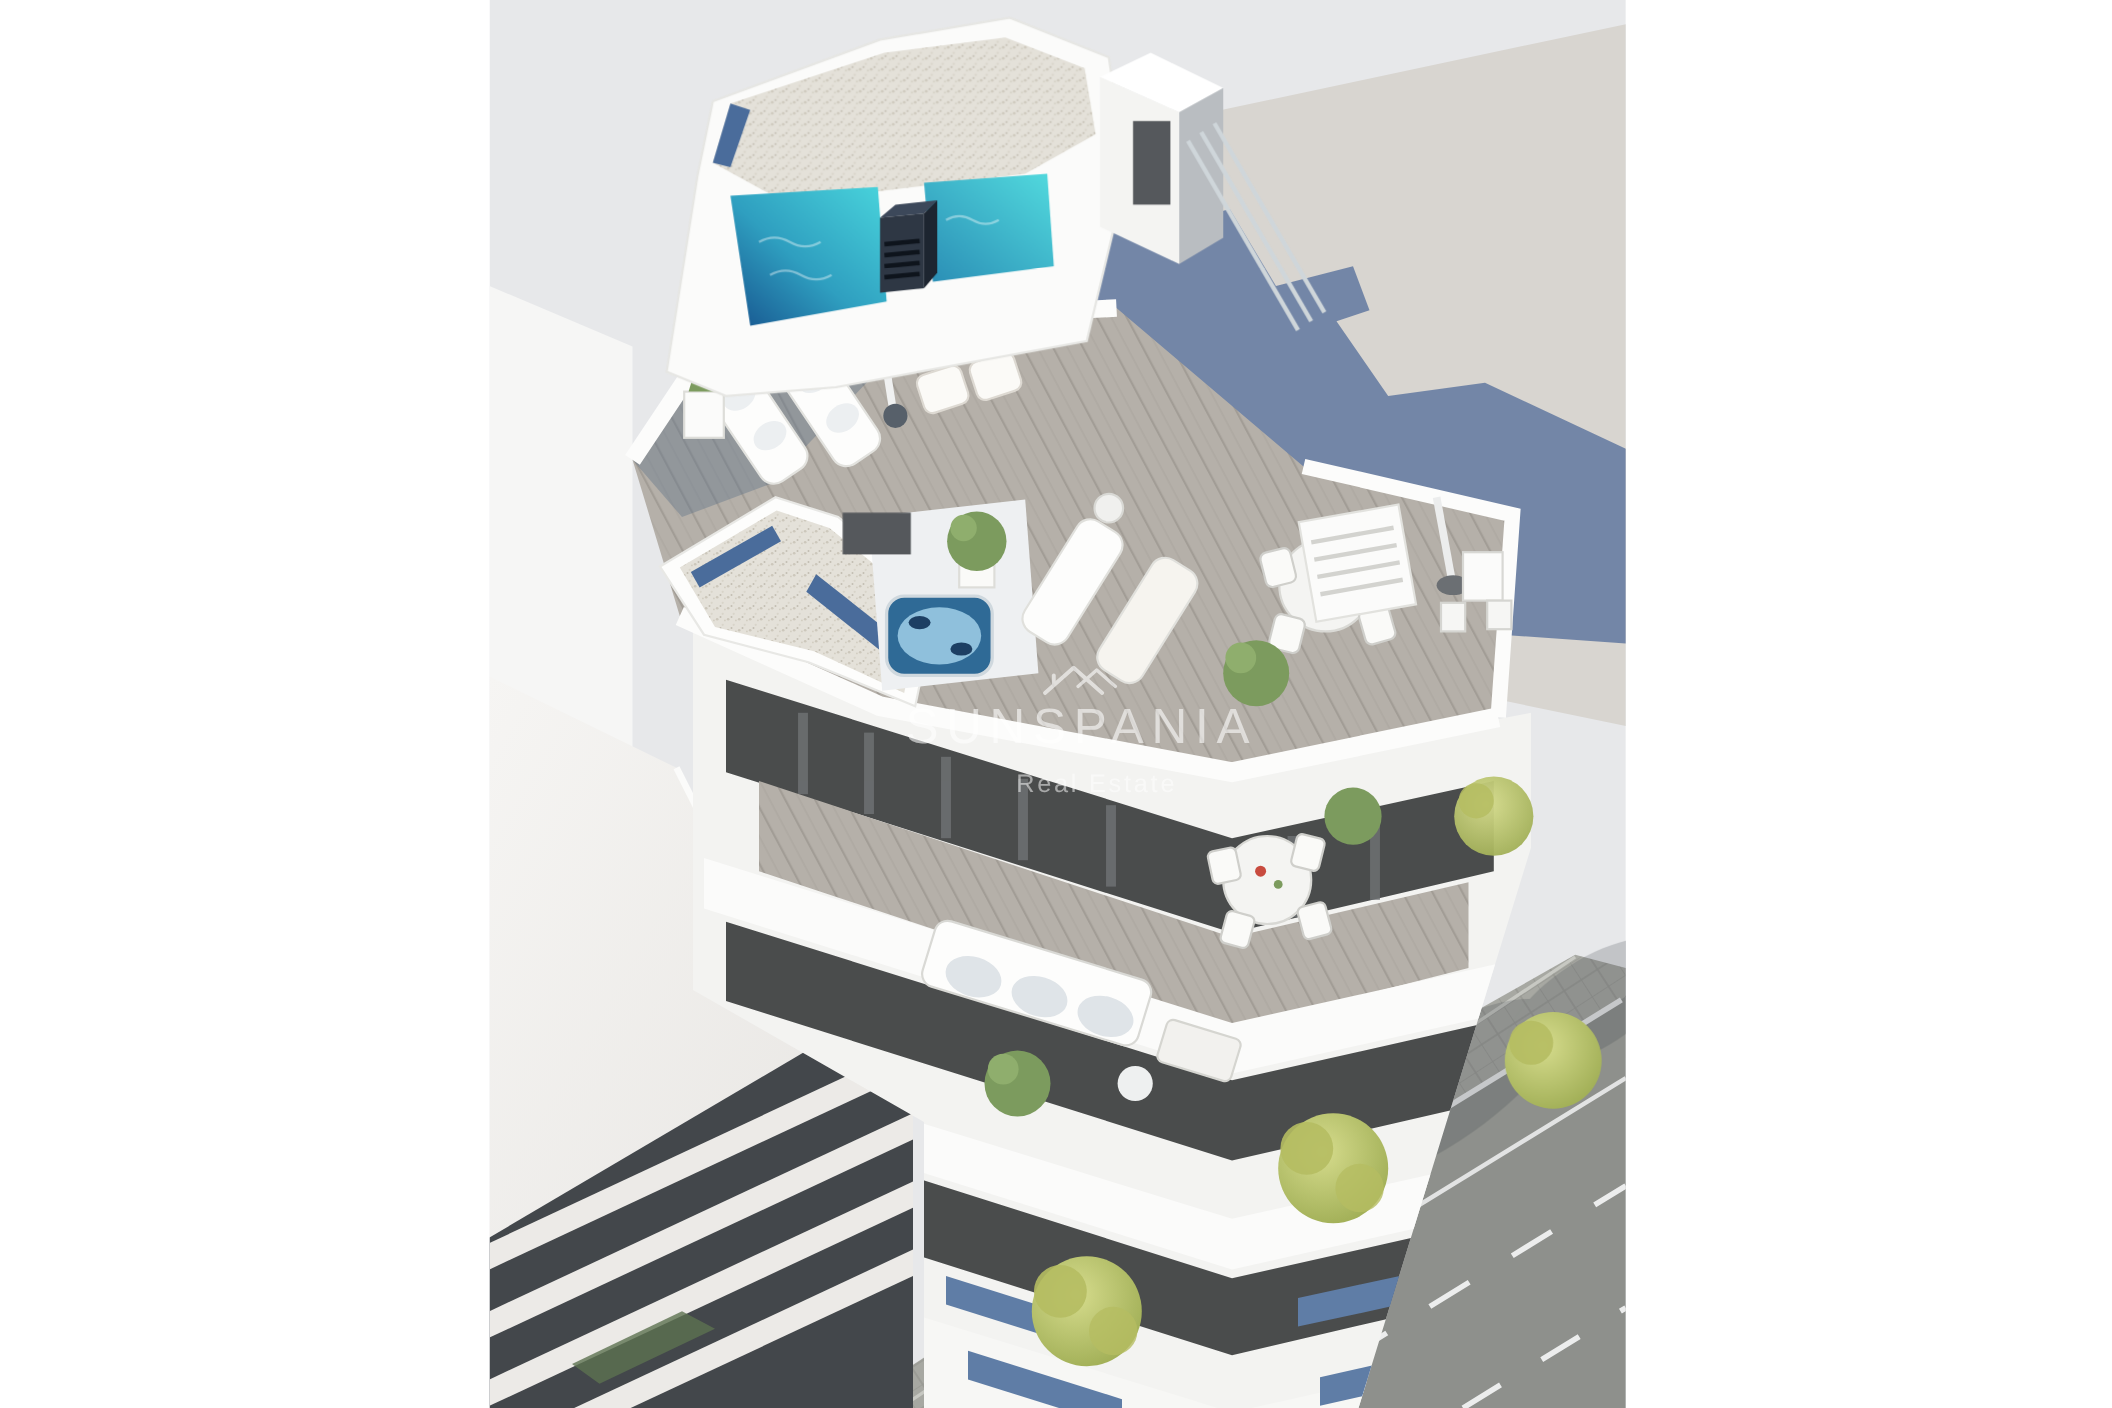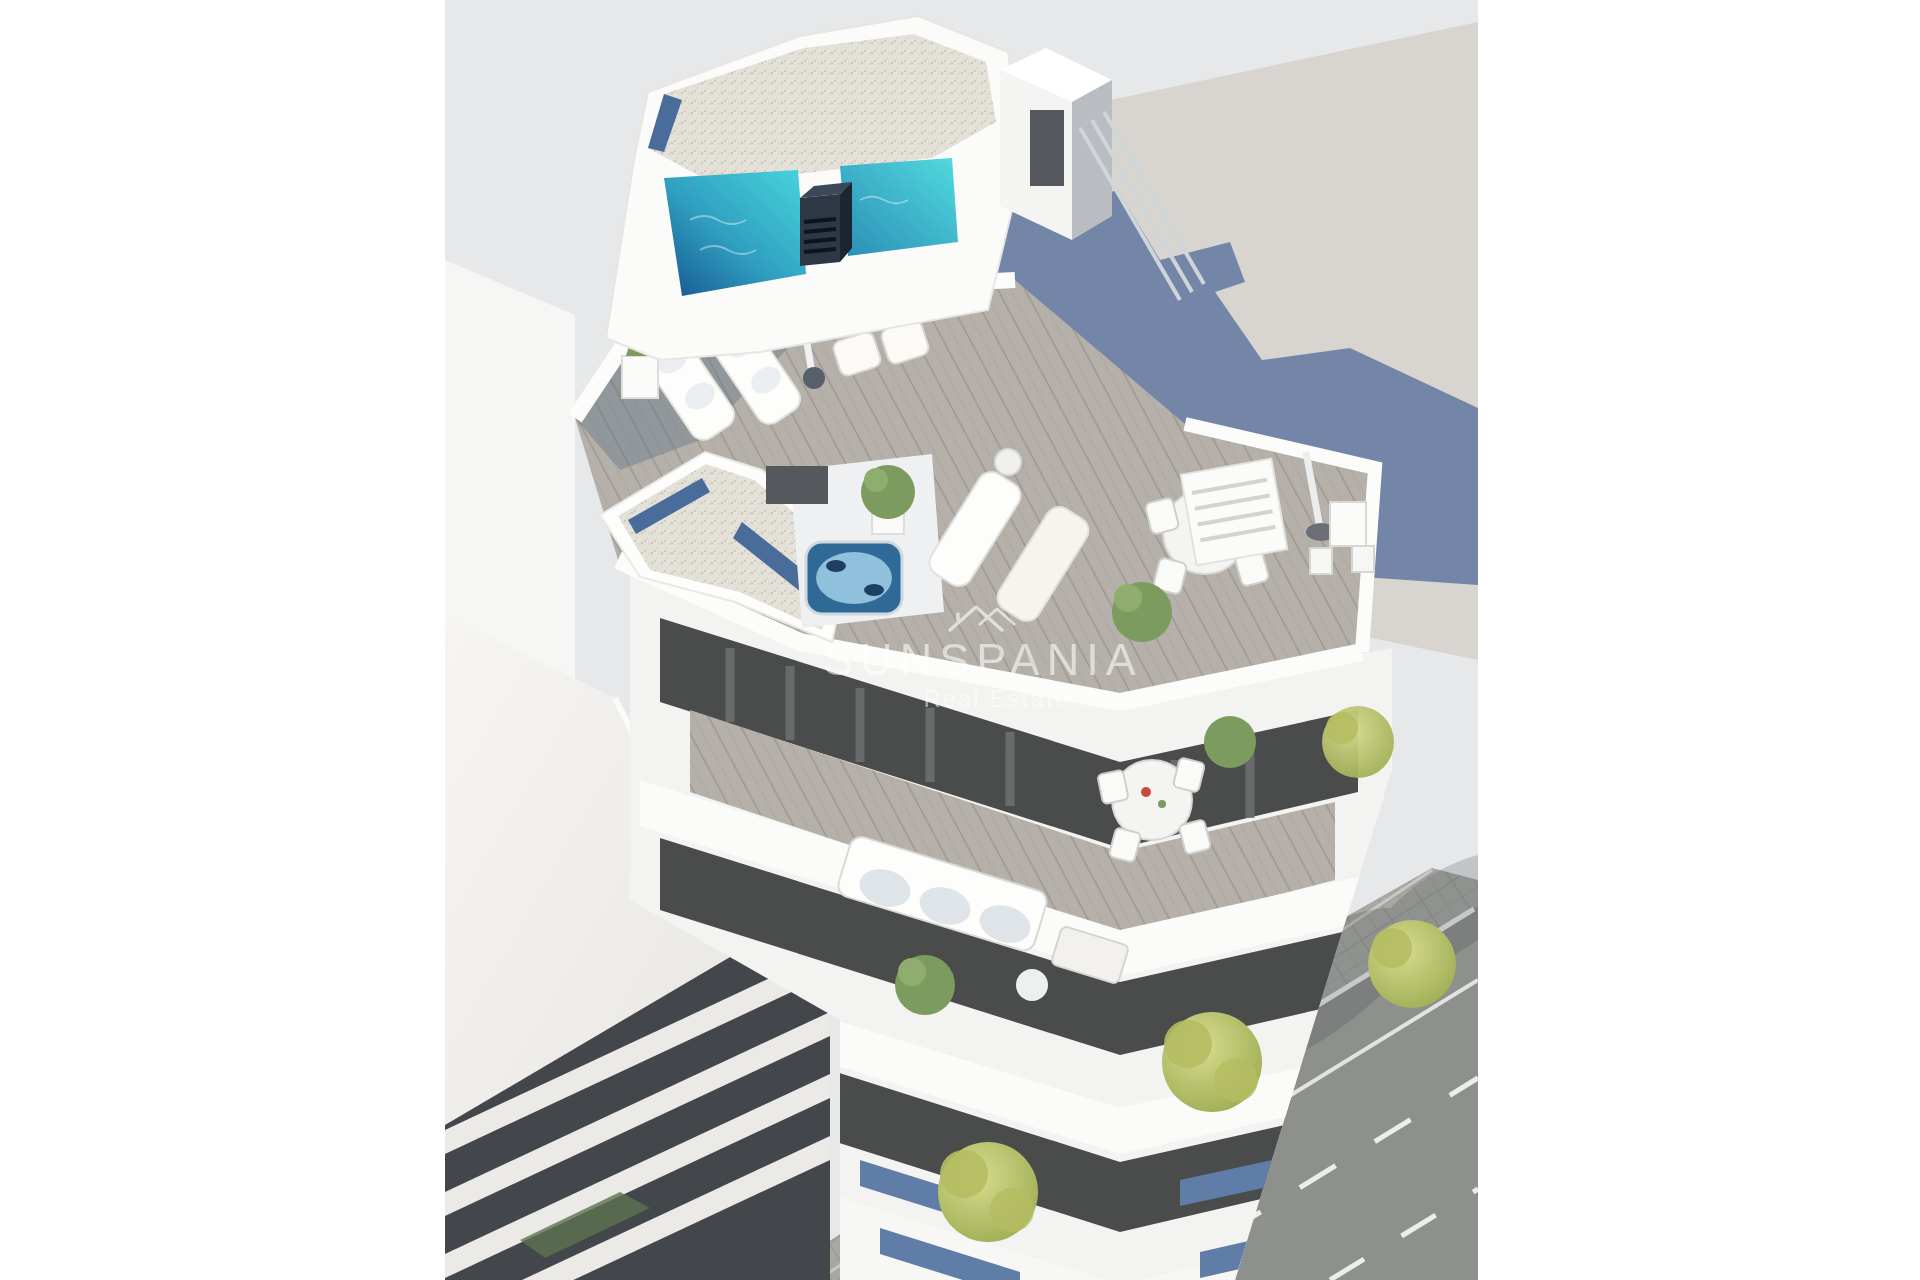--- a/index.html
+++ b/index.html
@@ -4,21 +4,21 @@
 <style>
   html,body{margin:0;padding:0;background:#ffffff;width:1920px;height:1280px;overflow:hidden;
             font-family:"Liberation Sans",sans-serif;}
   .stage{position:relative;width:1920px;height:1280px;background:#ffffff;}
   .scene-svg{position:absolute;left:0;top:0;}
   .watermark{position:absolute;left:818px;top:594px;width:330px;display:flex;
              flex-direction:column;align-items:center;pointer-events:none;}
   .wm-brand{font-size:45px;font-weight:300;letter-spacing:7px;color:rgba(255,255,255,0.58);
             line-height:1.05;text-align:center;}
   .wm-tagline{font-size:23px;font-weight:300;letter-spacing:2.5px;color:rgba(255,255,255,0.52);
-              margin-top:3px;transform:translateX(14px);}
+              margin-top:16px;transform:translateX(14px);}
   .wm-icon{opacity:.6;margin-bottom:2px;}
 </style>
 </head>
 <body>
 
 <div class="stage">
 
 <svg class="scene-svg" width="1920" height="1280" viewBox="0 0 1920 1280">
   <defs>
     <linearGradient id="waterGrad" x1="0" y1="1" x2="1" y2="0">

